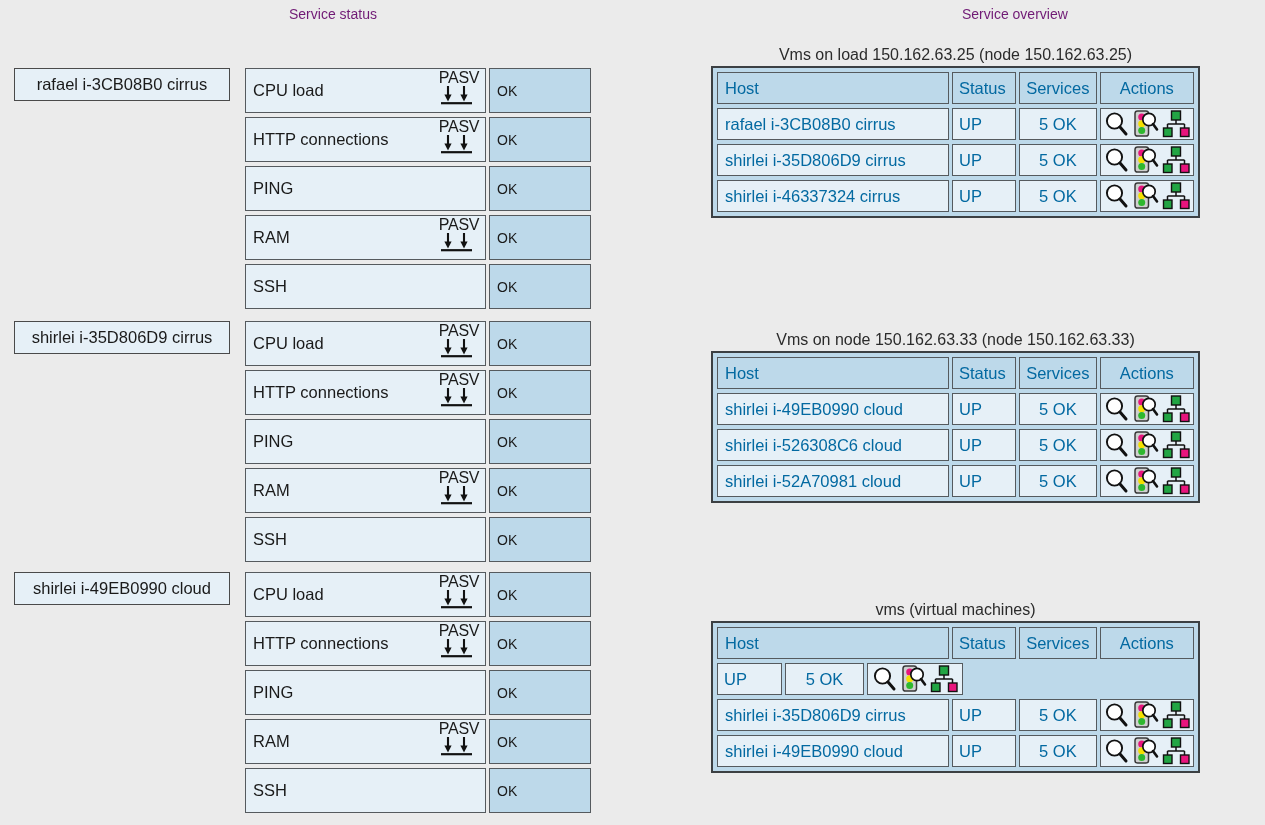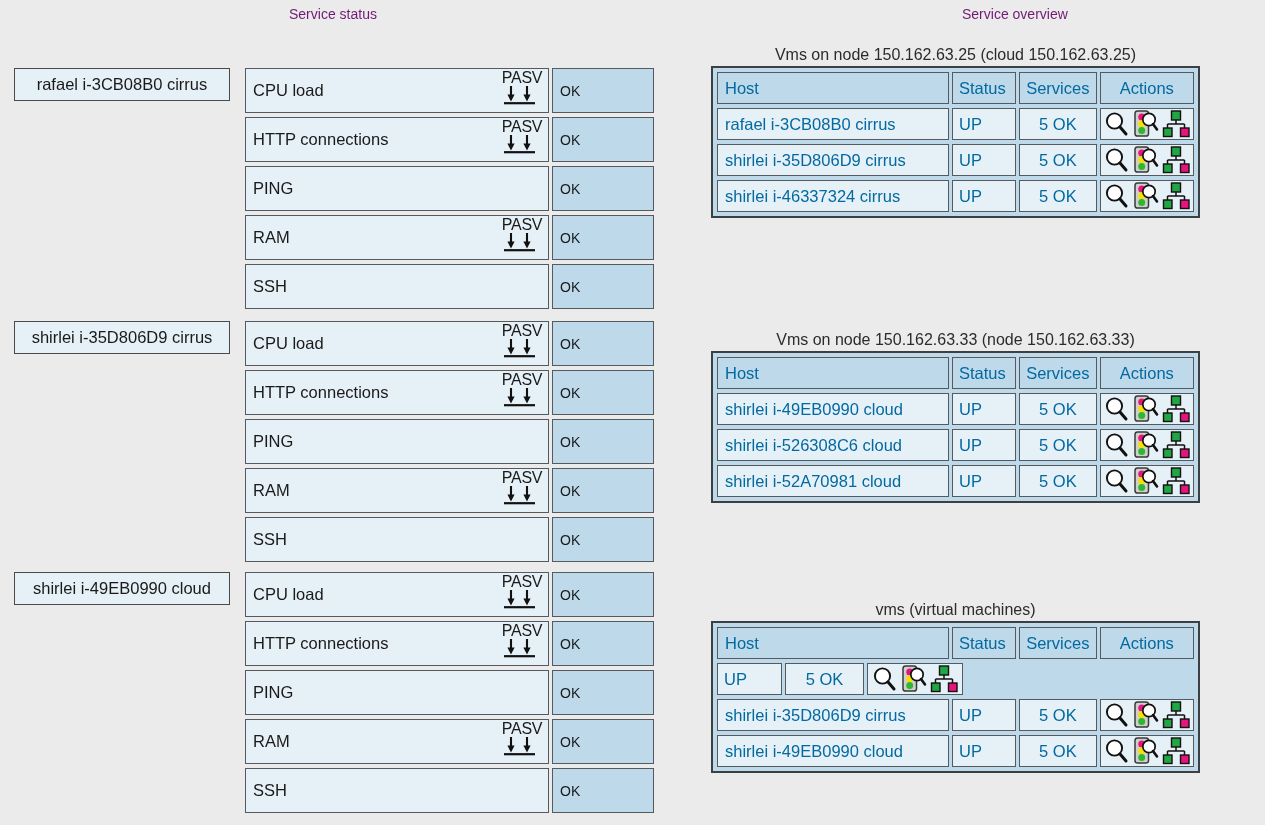--- a/index.html
+++ b/index.html
@@ -59,21 +59,21 @@
     left: 245px;
     top: 0;
   }
   .svc-row {
     display: flex;
     align-items: stretch;
     margin-bottom: 4px;
   }
   .svc-name {
     position: relative;
-    width: 304px;
+    width: 241px;
     height: 45px;
     box-sizing: border-box;
     background: #e6f0f7;
     border: 1.6px solid #555a5e;
     display: flex;
     align-items: center;
     padding-left: 7px;
     font-size: 16.5px;
     color: #1a1a1a;
   }
@@ -405,21 +405,21 @@
           <div class="svc-state">
             <span>OK</span>
           </div>
         </div>
       </div>
     </div>
   </div>
 
 <div id="overview-pane">
     <div class="ov-block" style="top: 46px;">
-      <div class="ov-caption">Vms on node 150.162.63.25 (cloud 150.162.63.25)</div>
+      <div class="ov-caption">Vms on load 150.162.63.25 (node 150.162.63.25)</div>
       <div class="ov-table">
         <div class="ov-tr head">
           <div class="ov-cell c-host">Host</div>
           <div class="ov-cell c-status">Status</div>
           <div class="ov-cell c-services">Services</div>
           <div class="ov-cell c-actions">Actions</div>
         </div>
         <div class="ov-tr">
           <div class="ov-cell c-host">rafael i-3CB08B0 cirrus</div>
           <div class="ov-cell c-status">UP</div>

